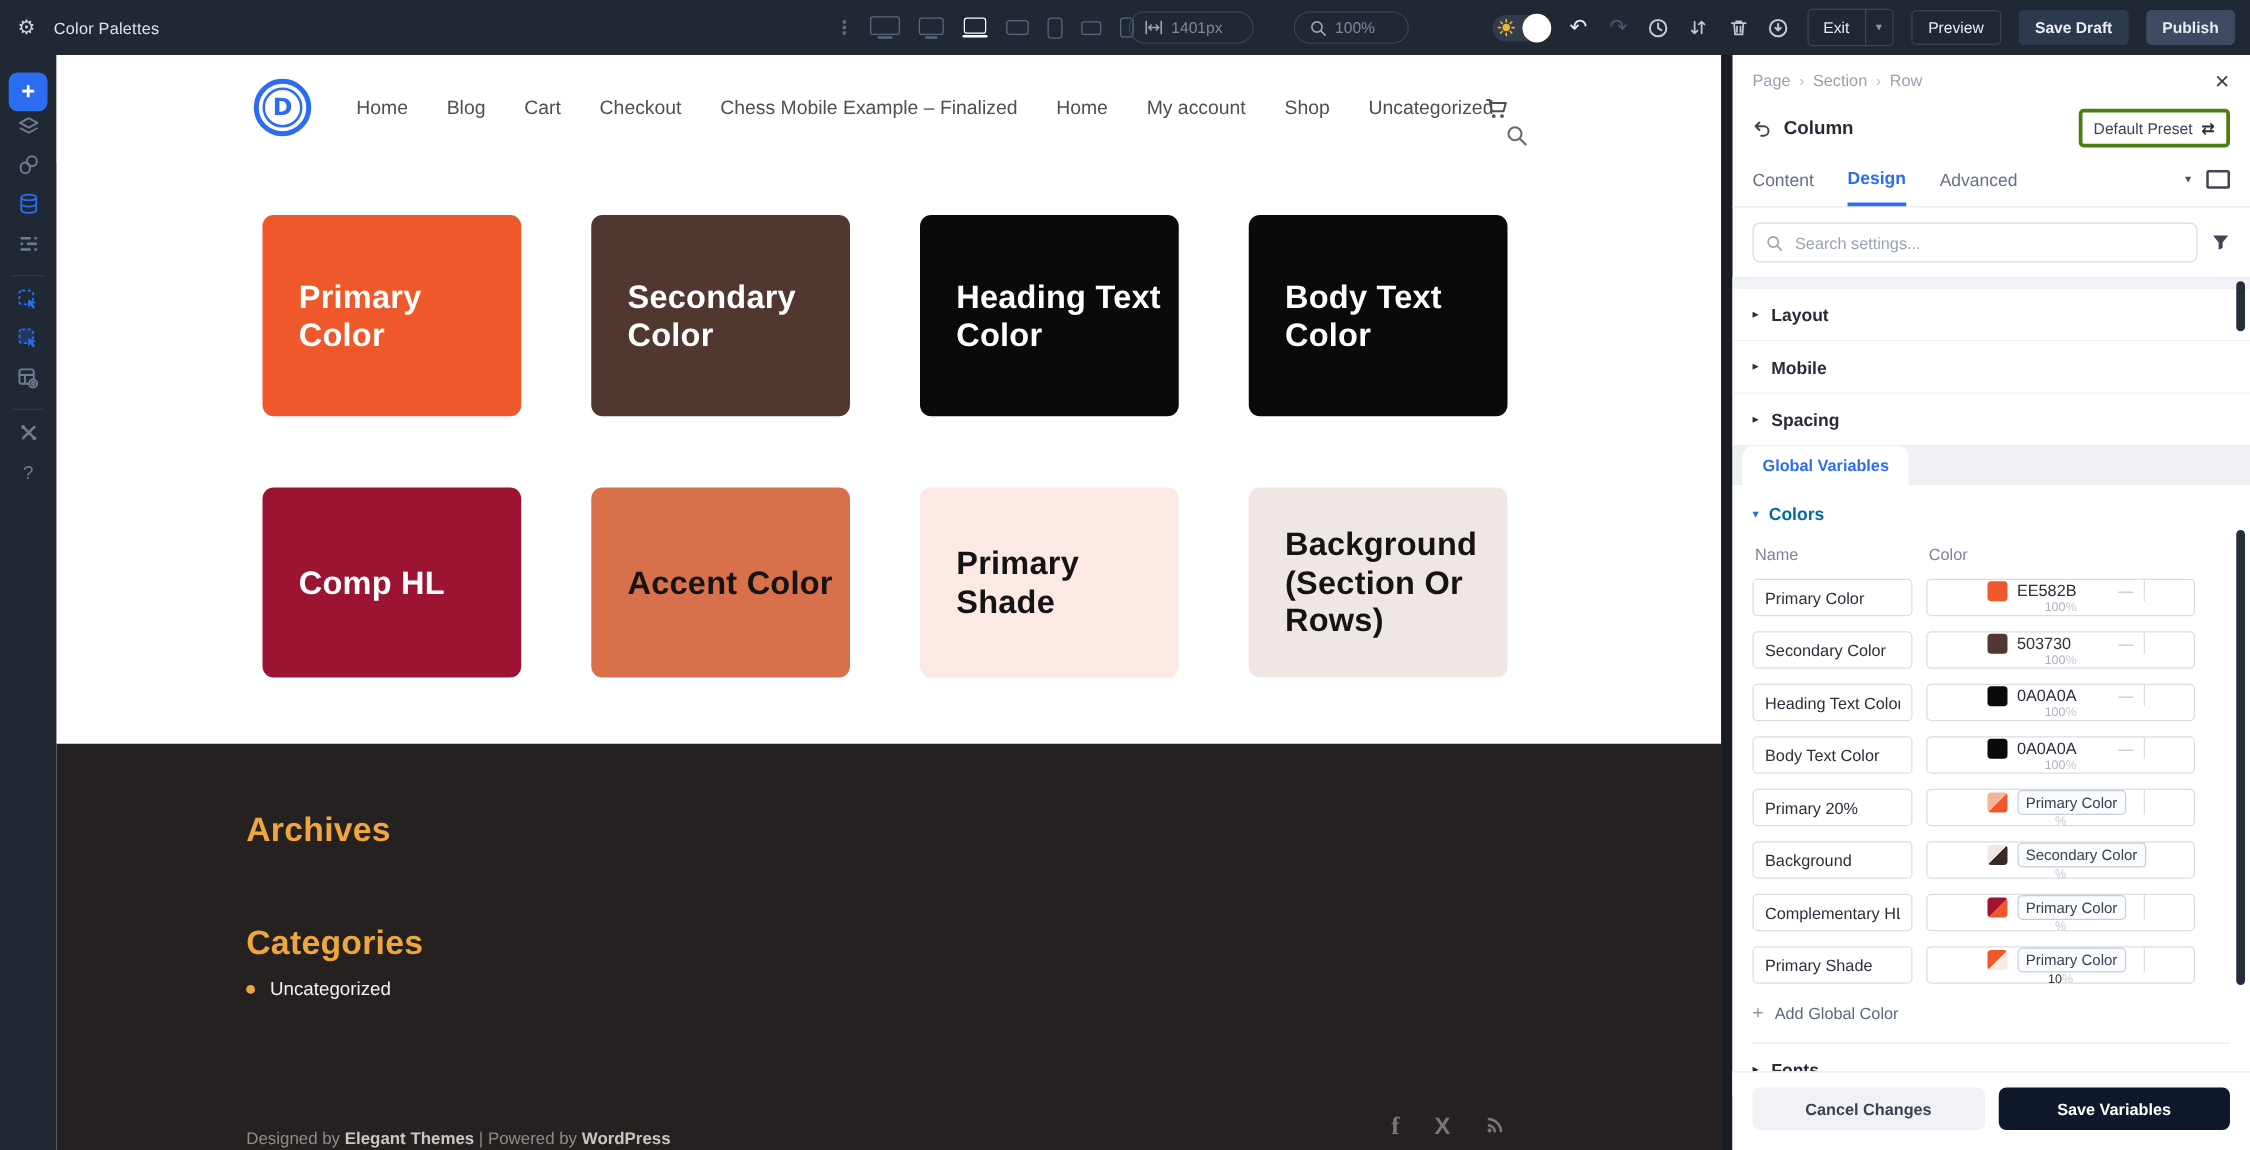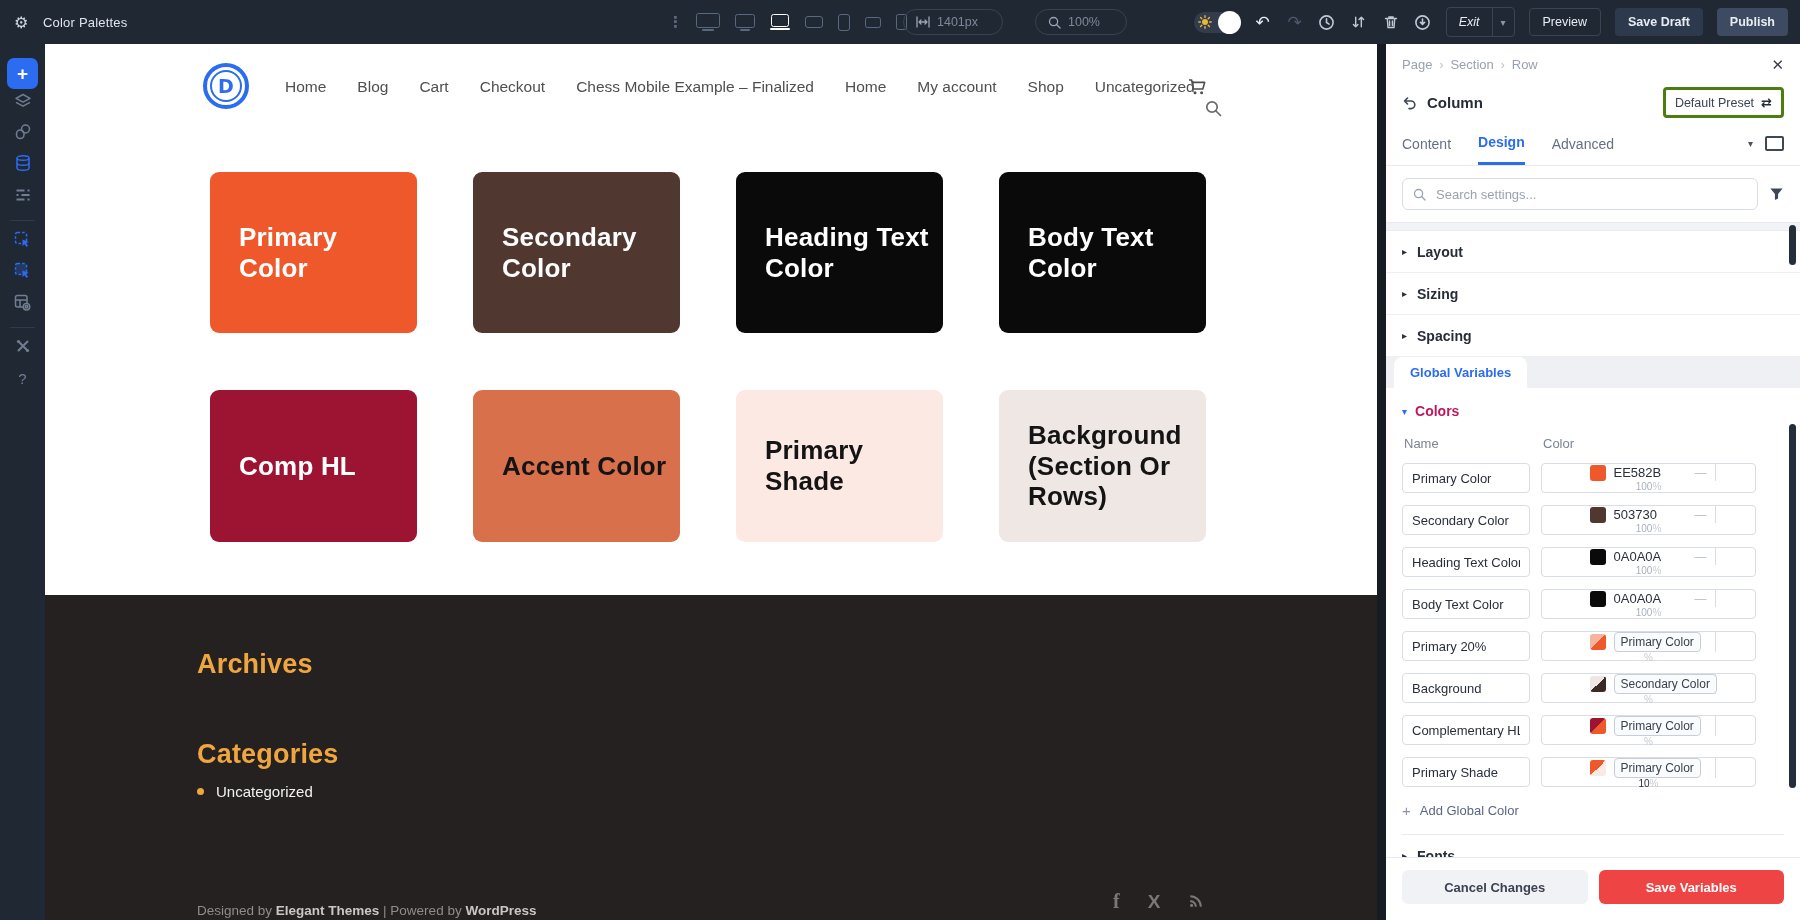--- a/index.html
+++ b/index.html
@@ -19,21 +19,21 @@
   .pillbox input{background:transparent;border:none;outline:none;color:#7e8899;font-size:12.5px;width:48px;font-family:inherit;padding:0;}
   .tb-right{position:absolute;right:12px;top:0;height:44px;display:flex;align-items:center;gap:14px;}
   .toggle{width:46px;height:21px;border-radius:11px;background:#323c4c;position:relative;cursor:pointer;}
   .toggle .knob{position:absolute;right:-1px;top:-1px;width:23px;height:23px;border-radius:50%;background:#ffffff;}
   .toggle .sun{position:absolute;left:4px;top:3px;}
   .tbicon{display:flex;align-items:center;justify-content:center;width:18px;height:44px;cursor:pointer;}
   .glyph-undo{color:#e6eaf1;font-size:17px;}
   .glyph-redo{color:#4e5a6c;font-size:17px;}
   .tb-btn{height:28px;display:flex;align-items:center;justify-content:center;border-radius:4px;font-size:12.5px;color:#e8ecf3;padding:0 13px;cursor:pointer;box-sizing:border-box;white-space:nowrap;}
   .tb-btn.outline{border:1px solid #3b4454;}
-  .exit-group{display:flex;align-items:stretch;height:28px;border:1px solid #3b4454;border-radius:4px;overflow:hidden;font-style:italic;}
+  .exit-group{display:flex;align-items:stretch;height:28px;border:1px solid #3b4454;border-radius:4px;overflow:hidden;}
   .exit-main{display:flex;align-items:center;padding:0 12px;color:#e8ecf3;font-size:12.5px;cursor:pointer;}
   .exit-caret{display:flex;align-items:center;padding:0 8px;border-left:1px solid #3b4454;color:#8b96a8;font-size:10px;cursor:pointer;}
   .btn-savedraft{background:#2d3a4d;font-weight:700;}
   .btn-publish{background:#3d4a61;font-weight:700;}
   
   .leftbar{position:absolute;left:0;top:44px;width:45px;height:876px;background:#202834;z-index:20;}
   .lb-item{position:absolute;left:0;width:45px;display:flex;justify-content:center;color:#707d92;cursor:pointer;}
   .lb-plus{left:7px;width:31px;height:31px;background:#2b6cf0;border-radius:7px;color:#fff;display:flex;align-items:center;justify-content:center;font-size:19px;font-weight:700;}
   .lb-div{position:absolute;left:10px;width:25px;height:1px;background:#303a4a;}
   .lb-blue{color:#2b6cf0;}
@@ -87,41 +87,41 @@
   .search-box input::placeholder{color:#9aa2b1;}
   .gray-strip{height:7px;background:#f2f3f6;border-top:1px solid #e9ebf0;border-bottom:1px solid #e9ebf0;}
   .acc-row{height:41px;display:flex;align-items:center;gap:10px;padding:0 16px;border-bottom:1px solid #edeff3;cursor:pointer;background:#fff;}
   .acc-caret{color:#2a2f3a;font-size:10px;}
   .acc-label{font-size:14px;font-weight:700;color:#272c38;}
   .gv-bar{height:31px;background:#eef0f4;display:flex;align-items:flex-end;}
   .gv-tab{background:#ffffff;border-radius:8px 8px 0 0;height:31px;display:flex;align-items:center;padding:0 16px;margin-left:8px;color:#2b6cf0;font-size:13px;font-weight:700;cursor:pointer;}
   .colors-sec{padding:15px 16px 0 16px;background:#fff;}
   .sec-head{display:flex;align-items:center;gap:8px;cursor:pointer;}
   .sec-caret{color:#2b6cf0;font-size:10px;}
-  .sec-label{color:#be185d;font-size:14px;font-weight:700;}
+  .sec-label{color:#0369a1;font-size:14px;font-weight:700;}
   .col-headers{display:flex;margin-top:17px;color:#7b8394;font-size:13px;}
   .col-headers .h-name{width:139px;padding-left:2px;}
   .crow{display:flex;align-items:center;margin-top:12px;}
   .cname{width:128px;height:30px;border:1px solid #d9dde4;border-radius:4px;box-sizing:border-box;font-size:13px;color:#2a2f3a;padding:0 9px;outline:none;font-family:inherit;background:#fff;}
   .cctrl{margin-left:11px;width:215px;height:30px;border:1px solid #d9dde4;border-radius:4px;box-sizing:border-box;display:flex;align-items:center;flex-direction:column;}
   .cmain{width:134px;height:100%;display:flex;align-items:center;gap:8px;padding:0 8px;border-right:1px solid #d9dde4;box-sizing:border-box;}
   .cswatch{width:16px;height:16px;border-radius:3px;flex:none;cursor:pointer;}
   .chex{font-size:13px;color:#2a2f3a;}
   .cdash{margin-left:auto;color:#b9bfca;font-size:12px;}
   .cchip{border:1px solid #c8cdda;border-radius:4px;background:#fafbfd;font-size:12px;color:#3a4150;padding:2px 6px;white-space:nowrap;cursor:pointer;}
   .copac{flex:1;display:flex;align-items:center;padding:0 9px;font-size:10px;}
   .copac .val{flex:1;}
   .copac .pct{color:#c6cbd4;}
   .addrow{display:flex;align-items:center;gap:9px;margin-top:15px;color:#5a6780;font-size:13px;cursor:pointer;}
   .addplus{color:#8a93a6;font-size:15px;}
   .fonts-wrap{margin-top:15px;border-top:1px solid #e7e9ee;}
   .p-bottom{position:absolute;left:0;bottom:0;width:414px;box-sizing:border-box;padding:12px 16px 16px 16px;border-top:1px solid #e7e9ee;display:flex;gap:11px;background:#fff;}
   .pb-btn{flex:1;height:34px;border-radius:6px;font-size:13px;font-weight:700;display:flex;align-items:center;justify-content:center;cursor:pointer;}
   .pb-cancel{background:#f1f2f5;color:#3a4150;}
-  .pb-save{background:#ef4444;color:#ffffff;}
+  .pb-save{background:#0f172a;color:#ffffff;}
   .sb-thumb{position:absolute;right:4px;width:7px;border-radius:4px;background:#252d3b;z-index:40;cursor:pointer;}
 </style>
 </head>
 <body>
 
 <div class="topbar">
   <div class="tb-gear">⚙</div>
   <div class="tb-title">Color Palettes</div>
 
   <div class="tb-dots">⋮</div>
@@ -424,21 +424,21 @@
 
   <div>
 
       <div class="acc-row">
         <span class="acc-caret">▸</span>
         <span class="acc-label">Layout</span>
       </div>
 
       <div class="acc-row">
         <span class="acc-caret">▸</span>
-        <span class="acc-label">Sizing</span>
+        <span class="acc-label">Mobile</span>
       </div>
 
       <div class="acc-row">
         <span class="acc-caret">▸</span>
         <span class="acc-label">Spacing</span>
       </div>
     </div>
 
   <div class="gv-bar">
     <div class="gv-tab">Global Variables</div>

